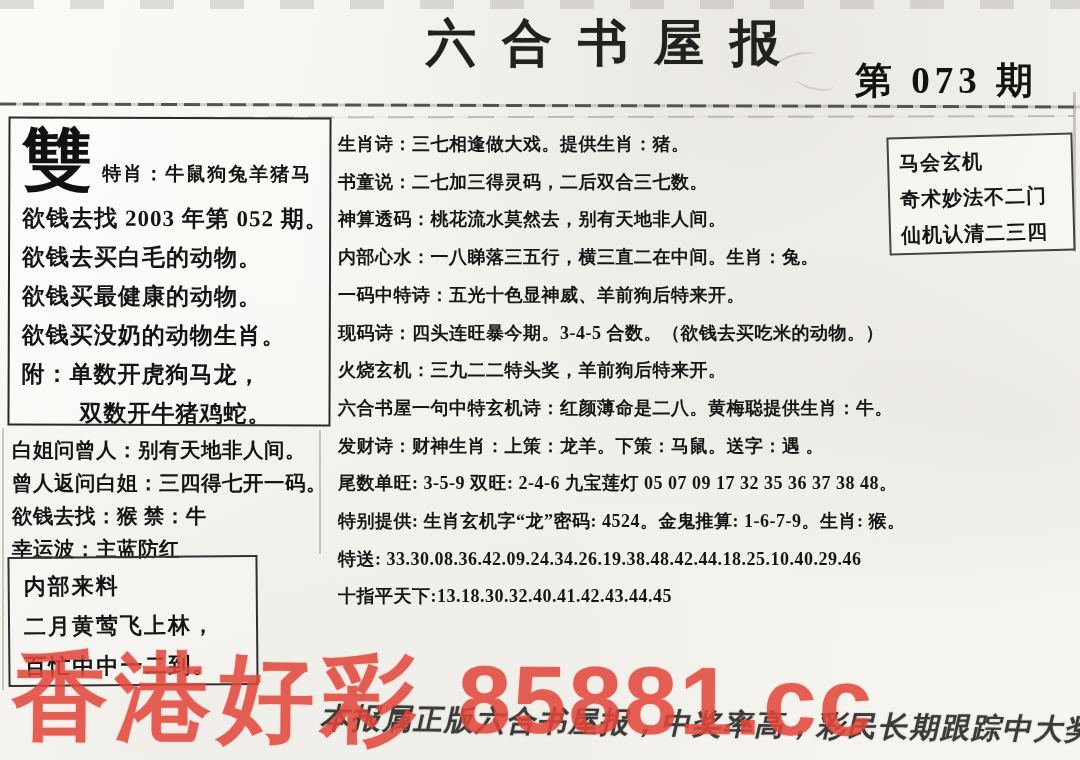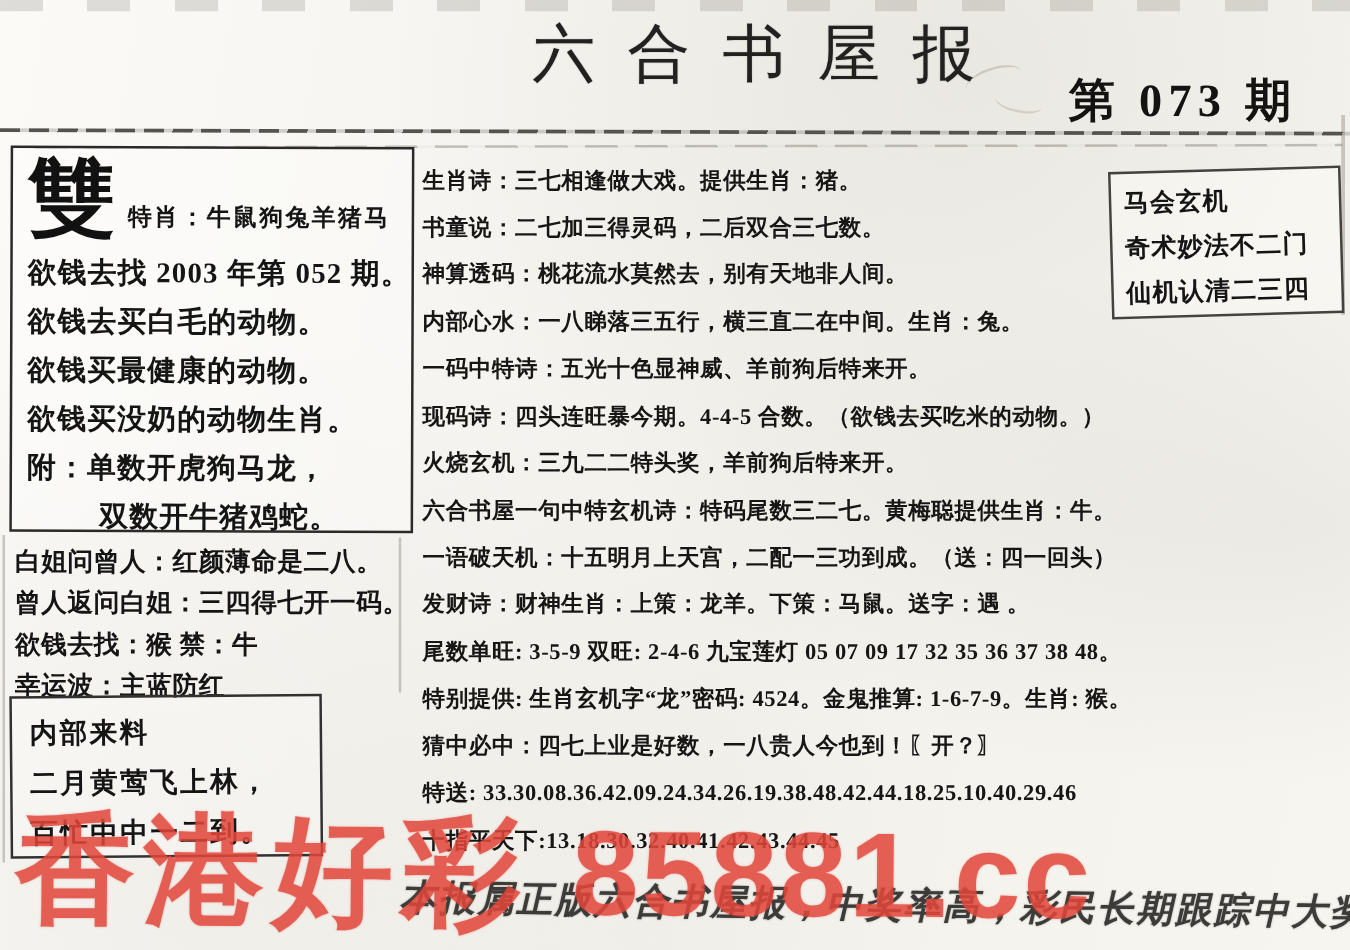--- a/index.html
+++ b/index.html
@@ -13,21 +13,21 @@
       radial-gradient(ellipse at 72% 8%, rgba(175,170,158,.14), transparent 42%),
       radial-gradient(ellipse at 15% 92%, rgba(175,170,158,.10), transparent 45%),
       radial-gradient(ellipse at 95% 55%, rgba(160,155,145,.12), transparent 35%),
       linear-gradient(100deg,#fbfaf7,#f3f1ec 55%,#f7f5f0);
   }
   .page *{box-sizing:border-box;}
 
   
   .title{
     position:absolute;left:426px;top:10px;margin:0;
-    font-size:50px;font-weight:400;letter-spacing:26px;white-space:nowrap;
+    font-size:50px;font-weight:700;letter-spacing:26px;white-space:nowrap;
     color:#22211f;text-shadow:0 0 1px rgba(40,40,40,.45);
   }
   .issue{
     position:absolute;right:42px;top:56px;
     font-size:37px;font-weight:700;letter-spacing:5px;white-space:nowrap;
     color:#141312;
   }
   .rule-main{
     position:absolute;left:0;top:104px;width:1080px;height:3px;
     background:repeating-linear-gradient(90deg,#55534d 0 16px,rgba(85,83,77,.25) 16px 23px);
@@ -139,21 +139,21 @@
     </div>
     <div class="lb-line">欲钱去找 2003 年第 052 期。</div>
     <div class="lb-line">欲钱去买白毛的动物。</div>
     <div class="lb-line">欲钱买最健康的动物。</div>
     <div class="lb-line">欲钱买没奶的动物生肖。</div>
     <div class="lb-line">附：单数开虎狗马龙，</div>
     <div class="lb-line indent">双数开牛猪鸡蛇。</div>
   </div>
 
   <div class="mid-left">
-    <div class="ml-line">白姐问曾人：红颜薄命是二八。</div>
+    <div class="ml-line">白姐问曾人：别有天地非人间。</div>
     <div class="ml-line">曾人返问白姐：三四得七开一码。</div>
     <div class="ml-line">欲钱去找：猴  禁：牛</div>
     <div class="ml-line">幸运波：主蓝防红</div>
   </div>
 
   <div class="inner-box">
     <div class="ib-line">内部来料</div>
     <div class="ib-line">二月黄莺飞上林，</div>
     <div class="ib-line">百忙中中一二到。</div>
   </div>
@@ -163,28 +163,26 @@
     <div class="rb-line">奇术妙法不二门</div>
     <div class="rb-line">仙机认清二三四</div>
   </div>
 
   <div class="main-col">
     <div class="m-line">生肖诗：三七相逢做大戏。提供生肖：猪。</div>
     <div class="m-line">书童说：二七加三得灵码，二后双合三七数。</div>
     <div class="m-line">神算透码：桃花流水莫然去，别有天地非人间。</div>
     <div class="m-line">内部心水：一八睇落三五行，横三直二在中间。生肖：兔。</div>
     <div class="m-line">一码中特诗：五光十色显神威、羊前狗后特来开。</div>
-    <div class="m-line">现码诗：四头连旺暴今期。4-4-5 合数。（欲钱去买吃米的动物。）</div>
+    <div class="m-line">现码诗：四头连旺暴今期。3-4-5 合数。（欲钱去买吃米的动物。）</div>
     <div class="m-line">火烧玄机：三九二二特头奖，羊前狗后特来开。</div>
-    <div class="m-line">六合书屋一句中特玄机诗：特码尾数三二七。黄梅聪提供生肖：牛。</div>
-    <div class="m-line">一语破天机：十五明月上天宫，二配一三功到成。（送：四一回头）</div>
+    <div class="m-line">六合书屋一句中特玄机诗：红颜薄命是二八。黄梅聪提供生肖：牛。</div>
     <div class="m-line">发财诗：财神生肖：上策：龙羊。下策：马鼠。送字：遇 。</div>
     <div class="m-line">尾数单旺: 3-5-9 双旺: 2-4-6 九宝莲灯 05 07 09 17 32 35 36 37 38 48。</div>
     <div class="m-line">特别提供: 生肖玄机字“龙”密码: 4524。金鬼推算: 1-6-7-9。生肖: 猴。</div>
-    <div class="m-line">猜中必中：四七上业是好数，一八贵人今也到！〖开？〗</div>
     <div class="m-line">特送: 33.30.08.36.42.09.24.34.26.19.38.48.42.44.18.25.10.40.29.46</div>
     <div class="m-line">十指平天下:13.18.30.32.40.41.42.43.44.45</div>
   </div>
 
   <div class="footer">本报属正版六合书屋报，中奖率高，彩民长期跟踪中大奖</div>
 
   <div class="watermark">
     <span class="wm-cn">香港好彩</span>
     <span class="wm-url">85881.cc</span>
   </div>

